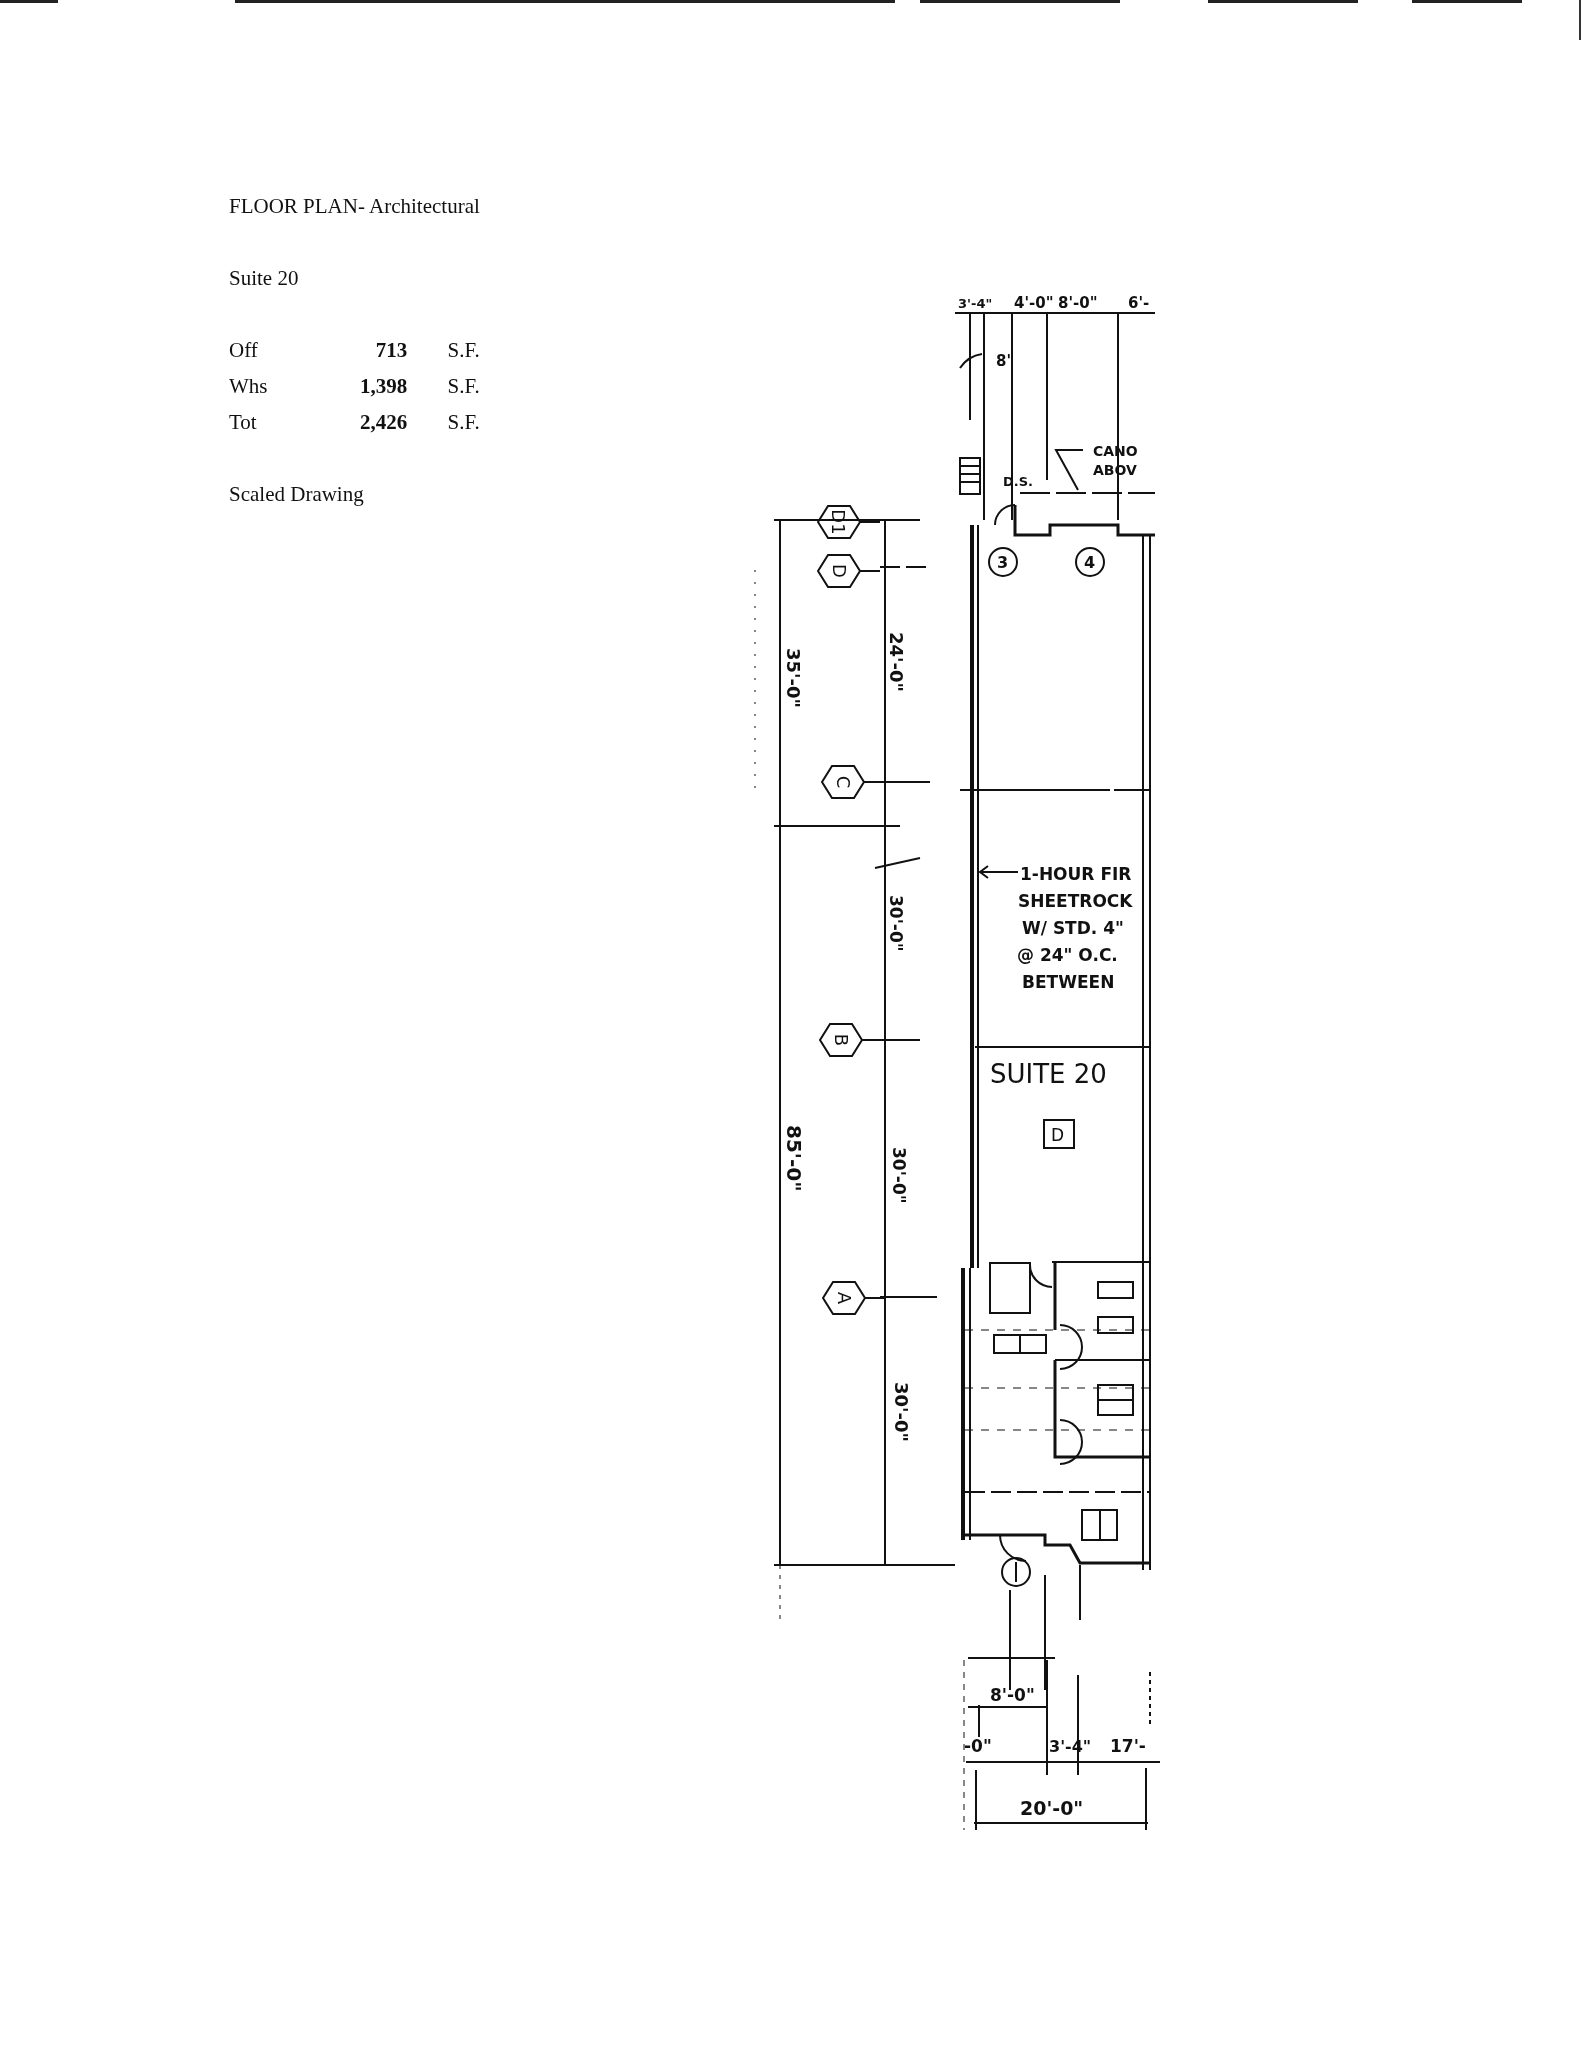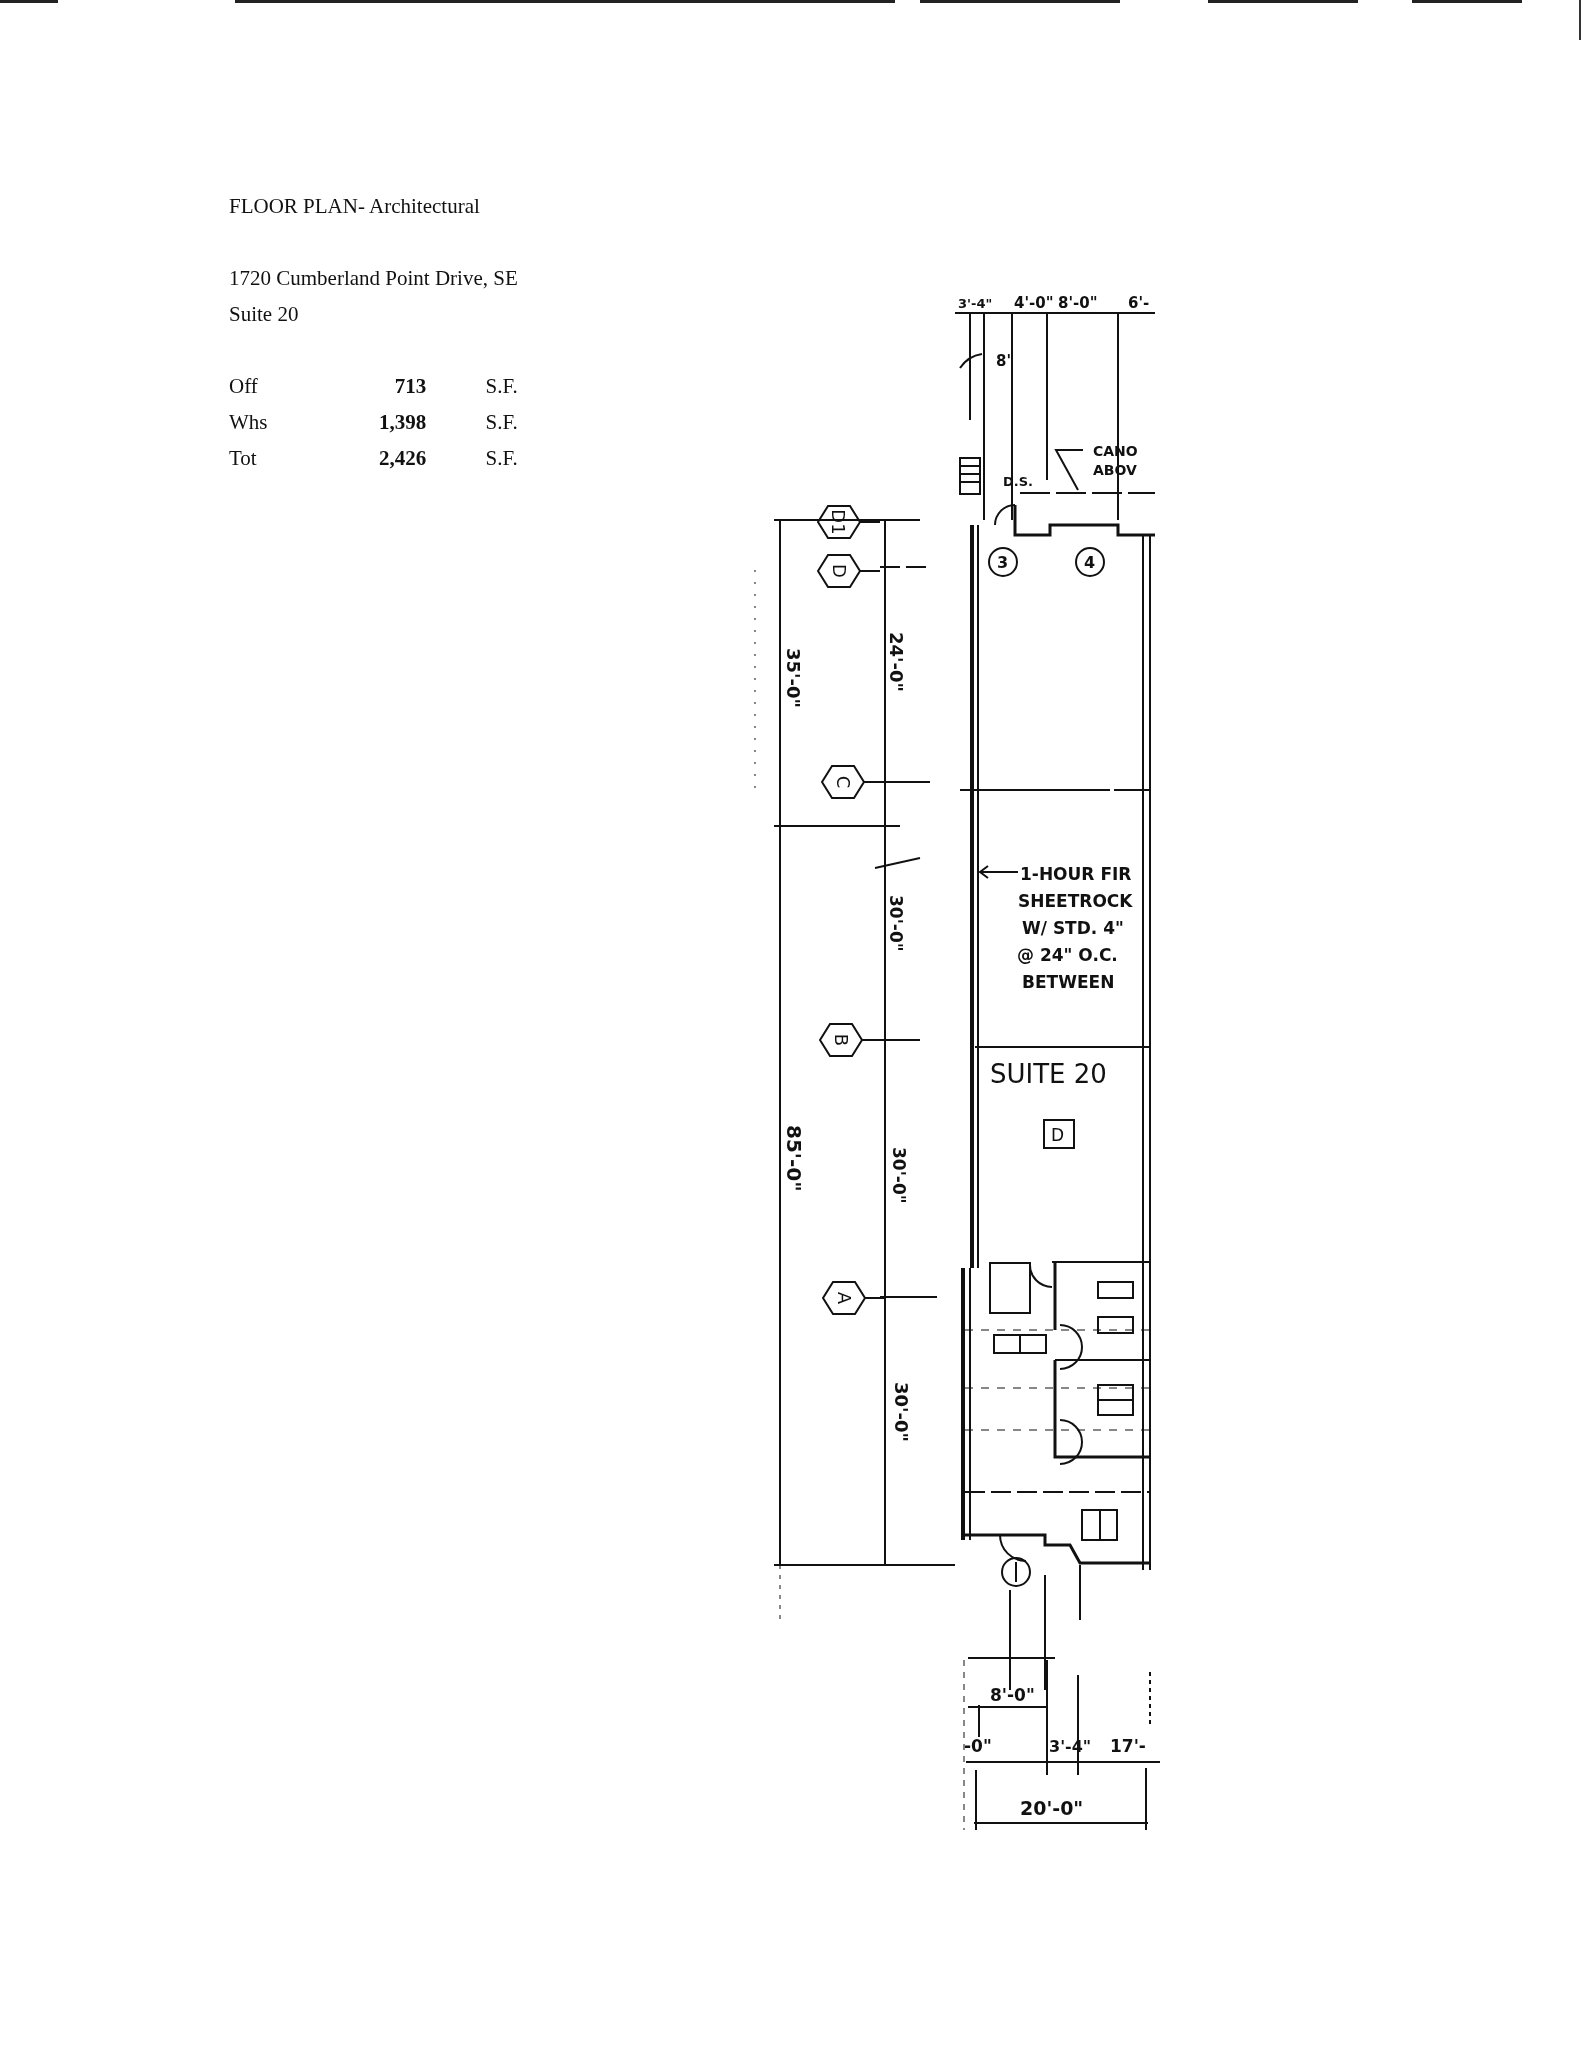--- a/index.html
+++ b/index.html
@@ -24,40 +24,40 @@
 <div class="topline" style="left:0;width:58px;"></div>
 <div class="topline" style="left:235px;width:660px;"></div>
 <div class="topline" style="left:920px;width:200px;"></div>
 <div class="topline" style="left:1208px;width:150px;"></div>
 <div class="topline" style="left:1412px;width:110px;"></div>
 <div class="rightedge"></div>
 
 <div class="text-block">
   <div class="title">FLOOR PLAN- Architectural</div>
   <div class="addr">
-    <div>1720 Cumberland Point Drive, SE</div>
     <div>Suite 20</div>
   </div>
   <div class="areas">
     <div class="area-row">
       <span class="area-label">Off</span>
       <span class="area-value">713</span>
       <span class="area-unit">S.F.</span>
     </div>
     <div class="area-row">
       <span class="area-label">Whs</span>
       <span class="area-value">1,398</span>
       <span class="area-unit">S.F.</span>
     </div>
     <div class="area-row">
       <span class="area-label">Tot</span>
       <span class="area-value">2,426</span>
       <span class="area-unit">S.F.</span>
     </div>
   </div>
+  <div class="scaled">Scaled Drawing</div>
 </div>
 
 <svg class="plan" width="1583" height="2048" viewBox="0 0 1583 2048" stroke="#111" fill="none" stroke-width="2">
 
   <g>
     <line x1="955" y1="313" x2="1155" y2="313"></line>
     <line x1="970" y1="313" x2="970" y2="420"></line>
     <line x1="984" y1="313" x2="984" y2="520"></line>
     <line x1="1012" y1="313" x2="1012" y2="520"></line>
     <line x1="1047" y1="313" x2="1047" y2="480"></line>

